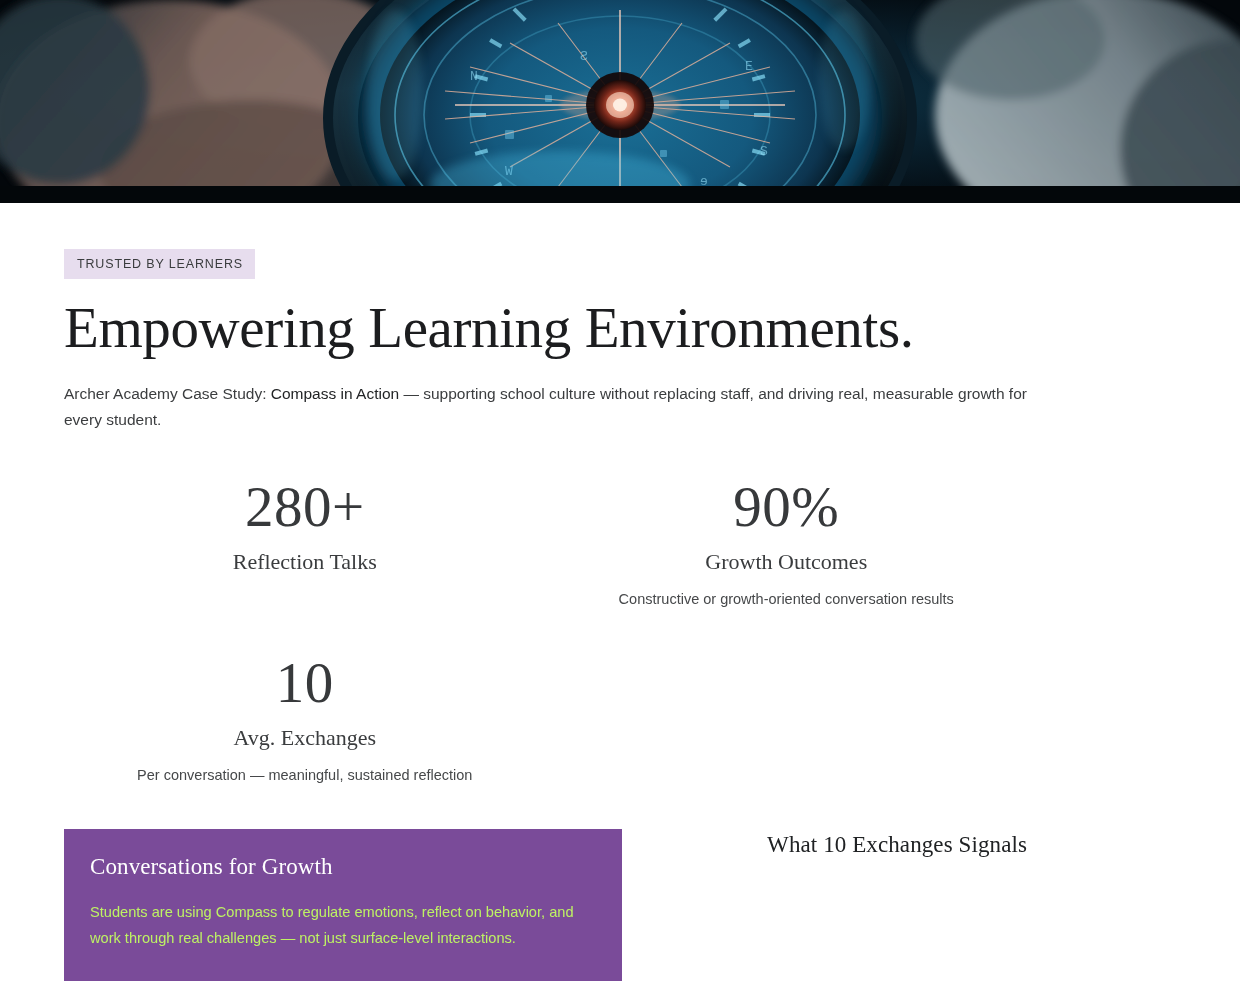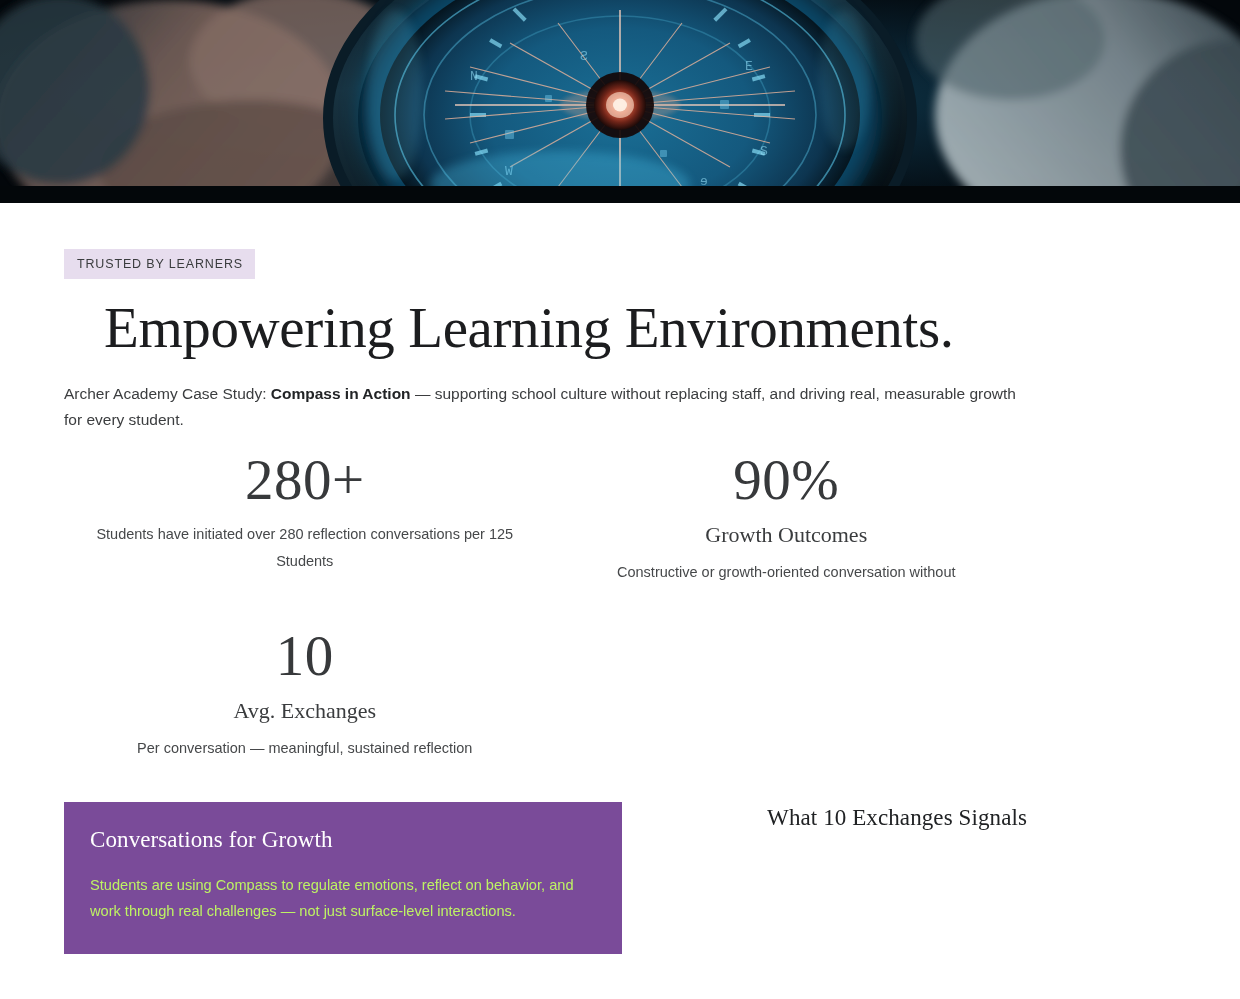--- a/index.html
+++ b/index.html
@@ -39,35 +39,34 @@
   }
 
   h1.page-title{
     margin-top:19px;
     font-family:"Liberation Serif", serif;
     font-size:57px;
     line-height:1.04;
     font-weight:400;
     letter-spacing:-.4px;
     color:#1c1d1f;
-    margin-left:40px;
   }
 
   p.lede{
     margin-top:24px;
     max-width:1075px;
     font-size:15.5px;
     line-height:1.72;
     color:#3b3d3f;
   }
-  p.lede b{font-weight:700;color:#222426;}
+  p.lede b{font-weight:400;color:#222426;}
 
   
   .stats{
-    margin-top:16px;
+    margin-top:43px;
     display:grid;
     grid-template-columns:1fr 1fr;
     column-gap:0;
     row-gap:0;
   }
   .stat{
     text-align:center;
     padding:0 10px 40px 10px;
   }
   .stat-value{
@@ -336,27 +335,27 @@
   <span class="badge">TRUSTED BY LEARNERS</span>
 
   <h1 class="page-title">Empowering Learning Environments.</h1>
 
   <p class="lede"><span>Archer Academy Case Study: </span><b>Compass in Action</b><span> — supporting school culture without replacing staff, and driving real, measurable growth for every student.</span></p>
 
   <div class="stats">
 
     <div class="stat">
       <div class="stat-value">280+</div>
-      <div class="stat-desc">Students have initiated over 280 reflection conversations per 125 Students</div>
+      <div class="stat-label">Reflection Talks</div>
     </div>
 
     <div class="stat">
       <div class="stat-value">90%</div>
       <div class="stat-label">Growth Outcomes</div>
-      <div class="stat-desc">Constructive or growth-oriented conversation without</div>
+      <div class="stat-desc">Constructive or growth-oriented conversation results</div>
     </div>
 
     <div class="stat">
       <div class="stat-value">10</div>
       <div class="stat-label">Avg. Exchanges</div>
       <div class="stat-desc">Per conversation — meaningful, sustained reflection</div>
     </div>
 
 
   </div>

